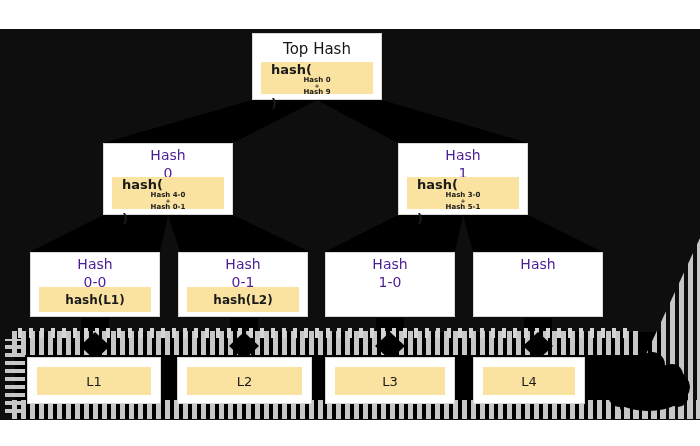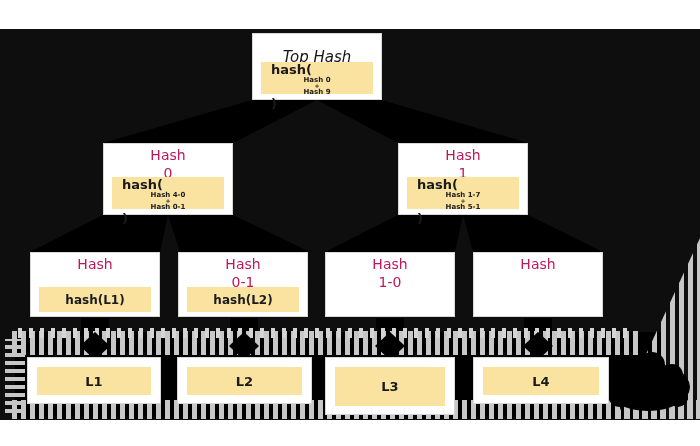--- a/index.html
+++ b/index.html
@@ -28,35 +28,35 @@
   .node{position:absolute;background:var(--node-fill);border:1px solid #d8d8d8;box-sizing:border-box;}
   .n-top{left:252px;top:4px;width:130px;height:67px;}
   .n-h0{left:103px;top:114px;width:130px;height:72px;}
   .n-h1{left:398px;top:114px;width:130px;height:72px;}
   .n-h00{left:30px;top:223px;width:130px;height:65px;}
   .n-h01{left:178px;top:223px;width:130px;height:65px;}
   .n-h10{left:325px;top:223px;width:130px;height:65px;}
   .n-h11{left:473px;top:223px;width:130px;height:65px;}
   .n-l1{left:27px;top:328px;width:134px;height:47px;}
   .n-l2{left:177px;top:328px;width:135px;height:47px;}
-  .n-l3{left:325px;top:328px;width:130px;height:58px;}
-  .n-l4{left:473px;top:328px;width:136px;height:47px;}
-  .title{padding-top:14px;text-align:center;font-size:15px;line-height:1.2;color:#151515;font-style:italic;}
-  .title2{padding-top:3px;text-align:center;font-size:14px;line-height:1.25;color:#be185d;}
+  .n-l3{left:325px;top:328px;width:130px;height:47px;}
+  .n-l4{left:473px;top:328px;width:112px;height:47px;}
+  .title{padding-top:6px;text-align:center;font-size:15px;line-height:1.2;color:#151515;}
+  .title2{padding-top:3px;text-align:center;font-size:14px;line-height:1.25;color:#4c1d95;}
   .formula{position:absolute;left:8px;right:8px;bottom:5px;height:32px;background:var(--label-fill);
     display:flex;padding:0 10px;box-sizing:border-box;color:#1a1a1a;flex-direction:column;}
   .fn{font-size:13px;font-weight:bold;}
   .args{flex:1;text-align:center;font-size:7px;font-weight:bold;line-height:1.05;}
   .args span{display:block;}
   .args .op{font-size:6px;line-height:0.7;}
   .close{font-size:13px;font-weight:bold;margin-right:4px;}
   .leaf-label{position:absolute;left:8px;right:8px;bottom:4px;height:25px;background:var(--label-fill);
     display:flex;align-items:center;justify-content:center;font-size:12px;font-weight:bold;color:#1a1a1a;}
   .block-label{position:absolute;left:9px;right:9px;top:9px;bottom:8px;background:var(--label-fill);
-    display:flex;align-items:center;justify-content:center;font-size:13px;font-weight:bold;color:#1a1a1a;}
+    display:flex;align-items:center;justify-content:center;font-size:13px;font-weight:normal;color:#1a1a1a;}
 </style>
 </head>
 <body>
 
 <div class="page">
   <div class="stage">
 
     <svg class="layer" width="700" height="391">
       <g fill="#000000">
         <path d="M103,114 L233,114 L317,71 L252,71 Z"></path>
@@ -126,31 +126,32 @@
     </div>
 
     <div class="node n-h1">
       <div class="title2">
         <div>Hash</div>
         <div>1</div>
       </div>
       <div class="formula">
         <span class="fn">hash(</span>
         <span class="args">
-          <span>Hash 1-7</span>
+          <span>Hash 3-0</span>
           <span class="op">+</span>
           <span>Hash 5-1</span>
         </span>
         <span class="close">)</span>
       </div>
     </div>
 
     <div class="node n-h00">
       <div class="title2">
         <div>Hash</div>
+        <div>0-0</div>
       </div>
       <div class="leaf-label">hash(L1)</div>
     </div>
 
     <div class="node n-h01">
       <div class="title2">
         <div>Hash</div>
         <div>0-1</div>
       </div>
       <div class="leaf-label">hash(L2)</div>

